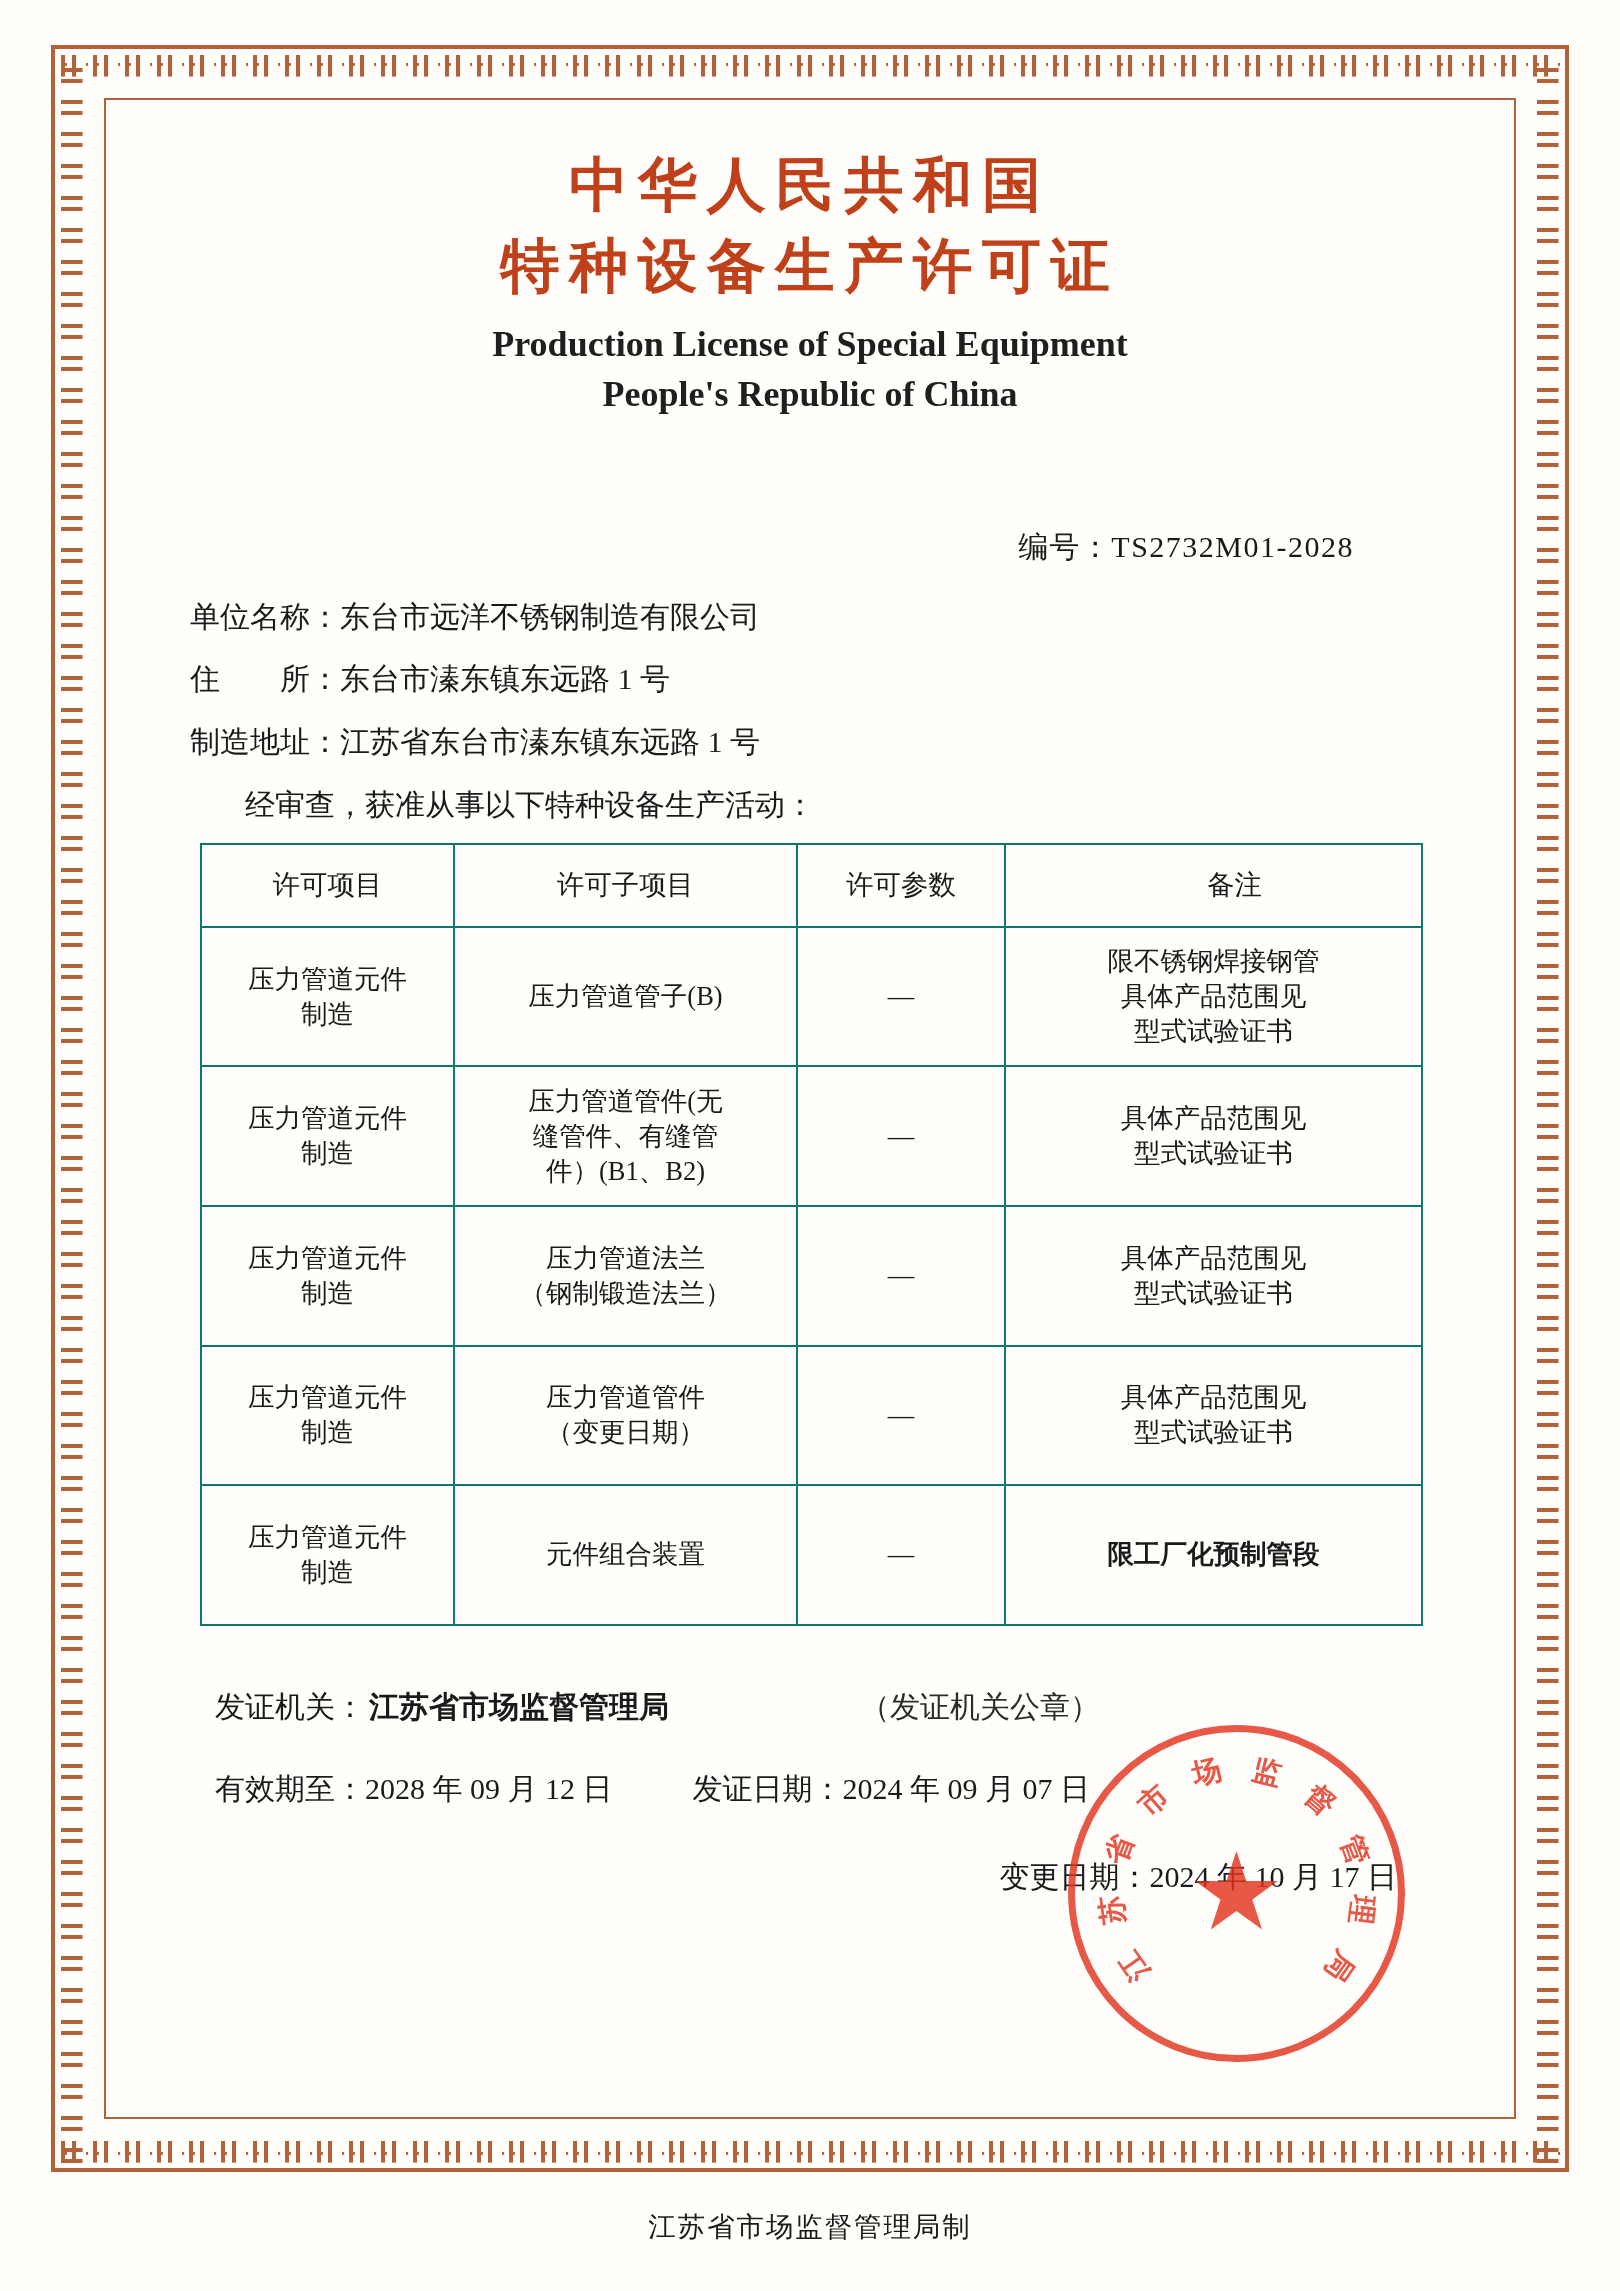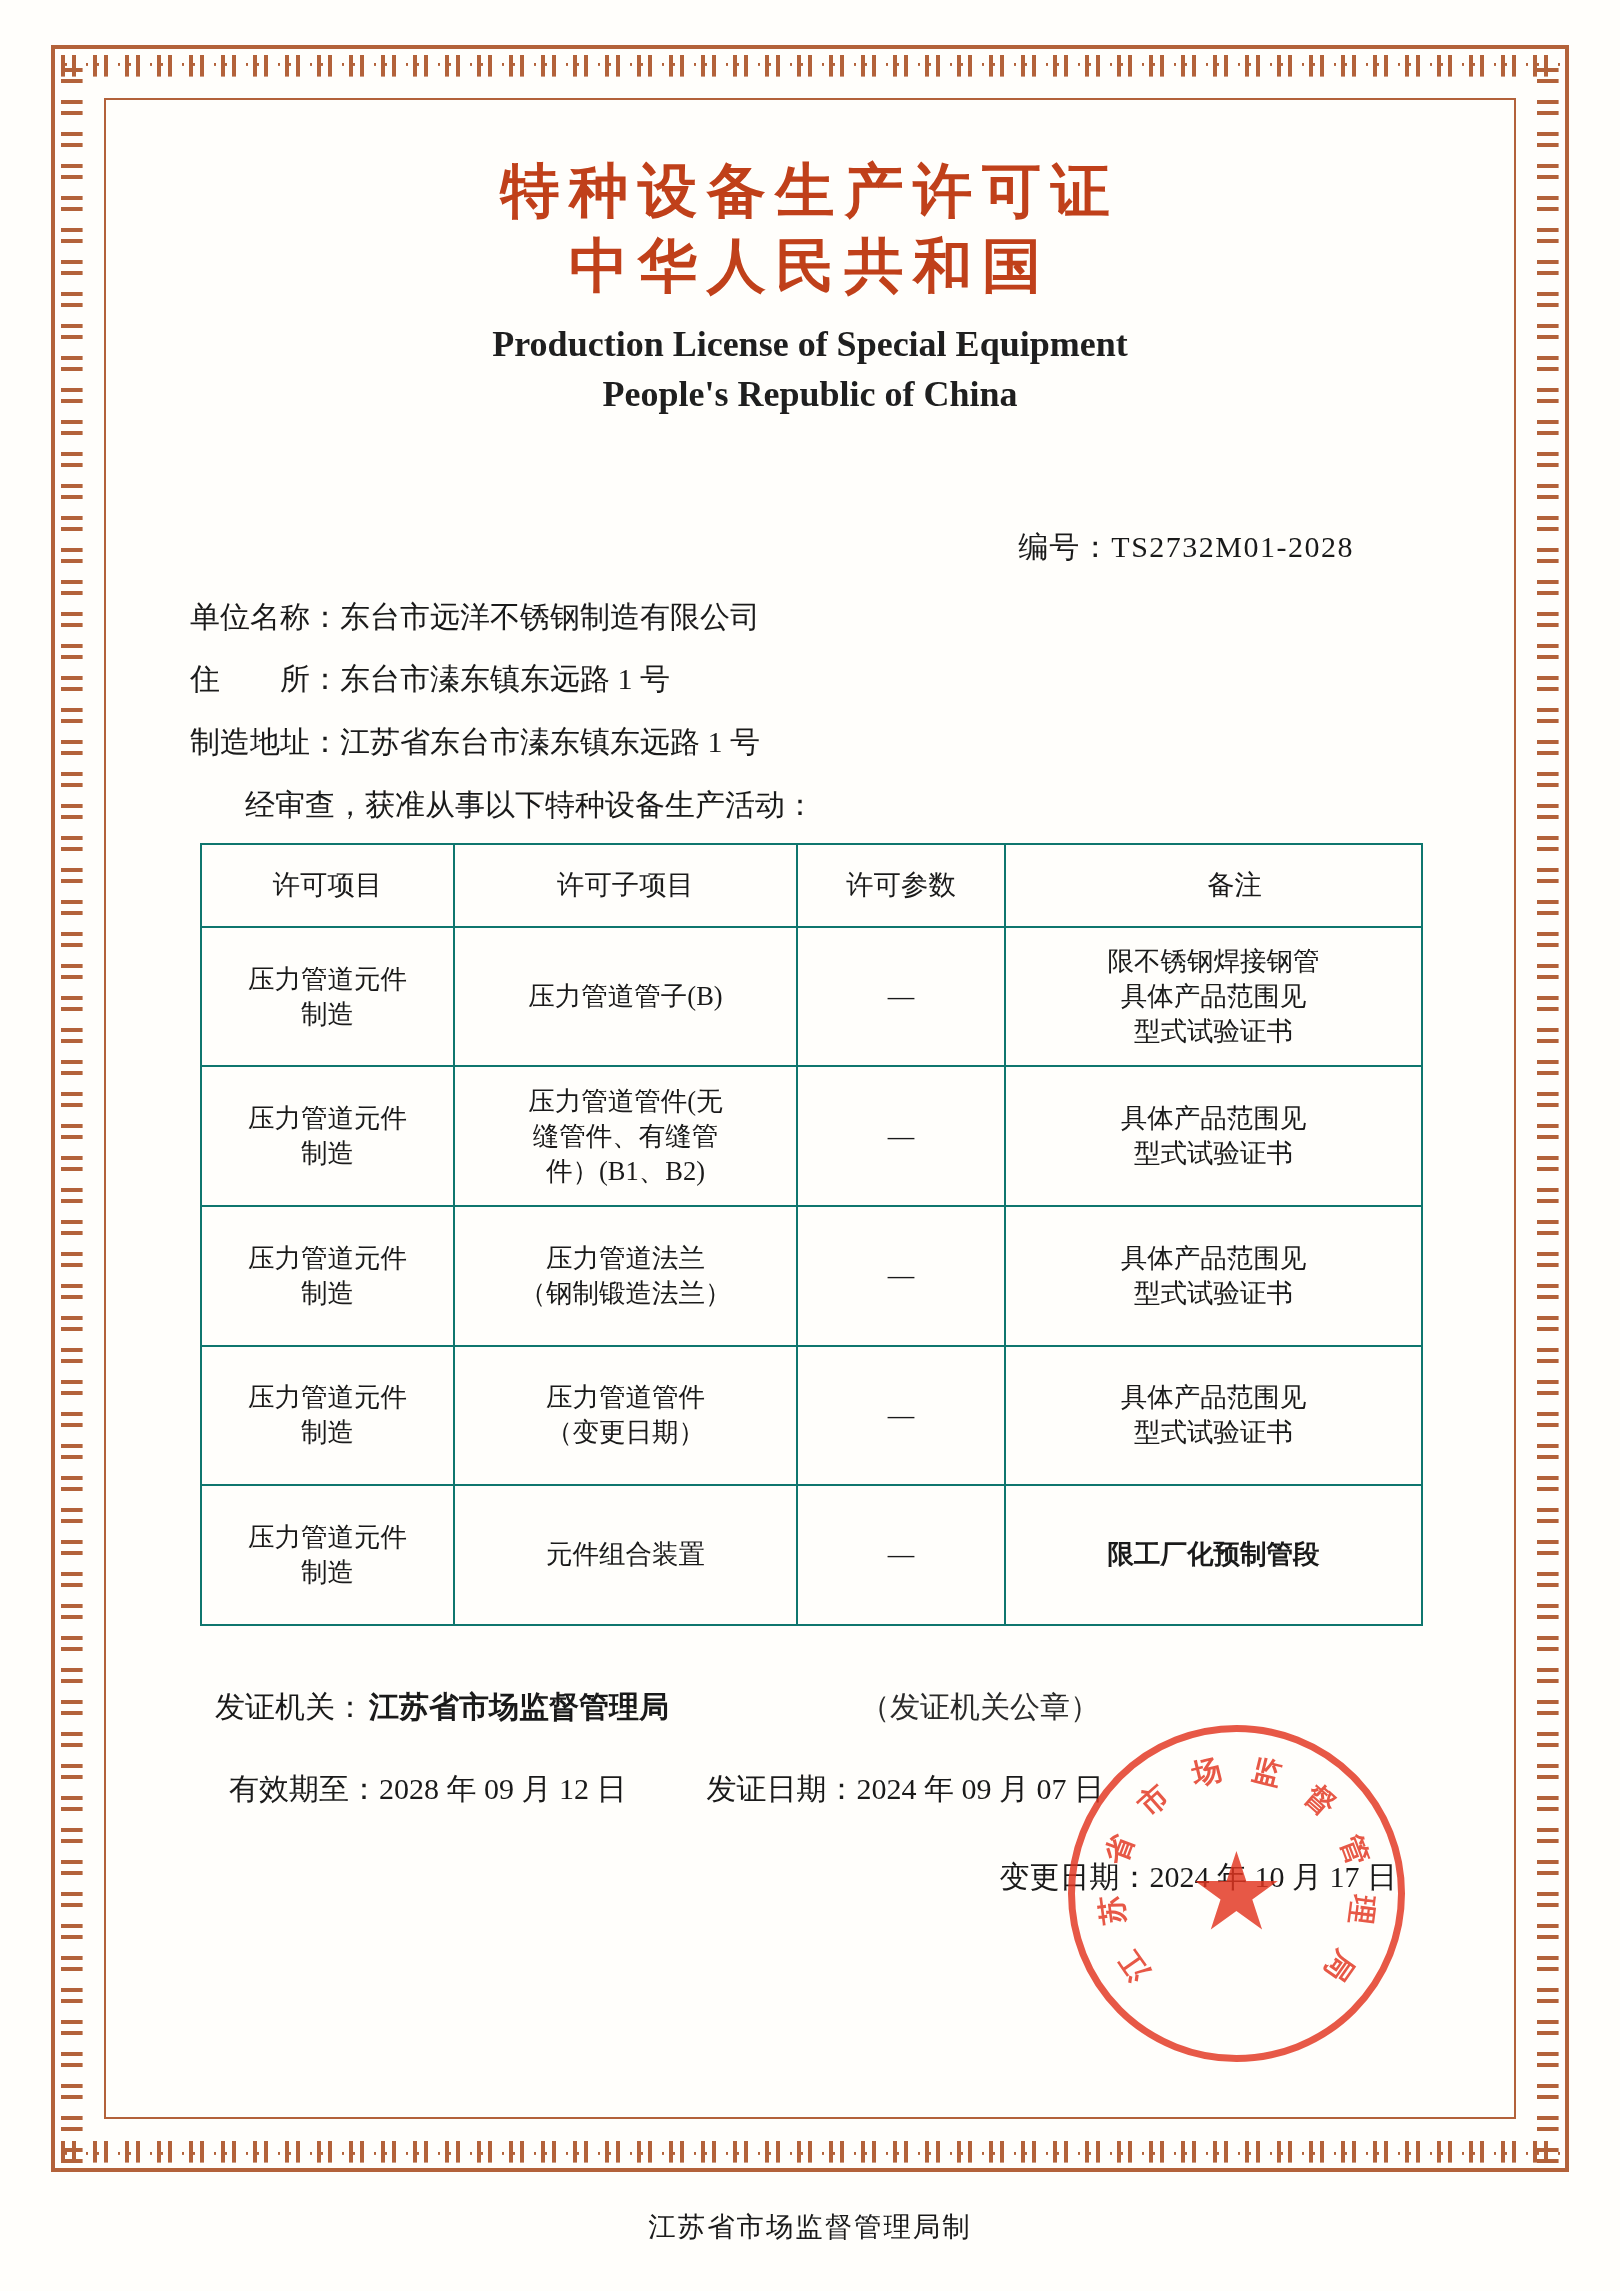--- a/index.html
+++ b/index.html
@@ -195,21 +195,21 @@
   }
 
   .dates-row {
     margin-top: 41px;
     padding-left: 78px;
     font-size: 30px;
     font-family: "Liberation Serif", "DejaVu Serif", serif;
     display: flex;
     align-items: baseline;
   }
-  .valid-until { white-space: pre; margin-left: 14px; }
+  .valid-until { white-space: pre; }
   .issue-date { margin-left: 80px; white-space: pre; }
 
   .change-row {
     margin-top: 47px;
     text-align: right;
     padding-right: 86px;
     font-size: 30px;
     font-family: "Liberation Serif", "DejaVu Serif", serif;
     white-space: pre;
   }
@@ -265,22 +265,22 @@
 <body>
 
 <div class="page">
 
   <div class="border-outer"></div>
   <div class="border-pattern"></div>
   <div class="border-inner"></div>
 
   <div class="content">
 
+    <h1 class="title-cn">中华人民共和国</h1>
     <h1 class="title-cn line2">特种设备生产许可证</h1>
-    <h1 class="title-cn">中华人民共和国</h1>
     <div class="title-en">Production License of Special Equipment</div>
     <div class="title-en line2">People's Republic of China</div>
 
     <div class="serial">
       <span>编号：</span><span class="num">TS2732M01-2028</span>
     </div>
 
     <div class="field-list">
       <div class="field-row">
         <span class="field-label">单位名称：</span>

